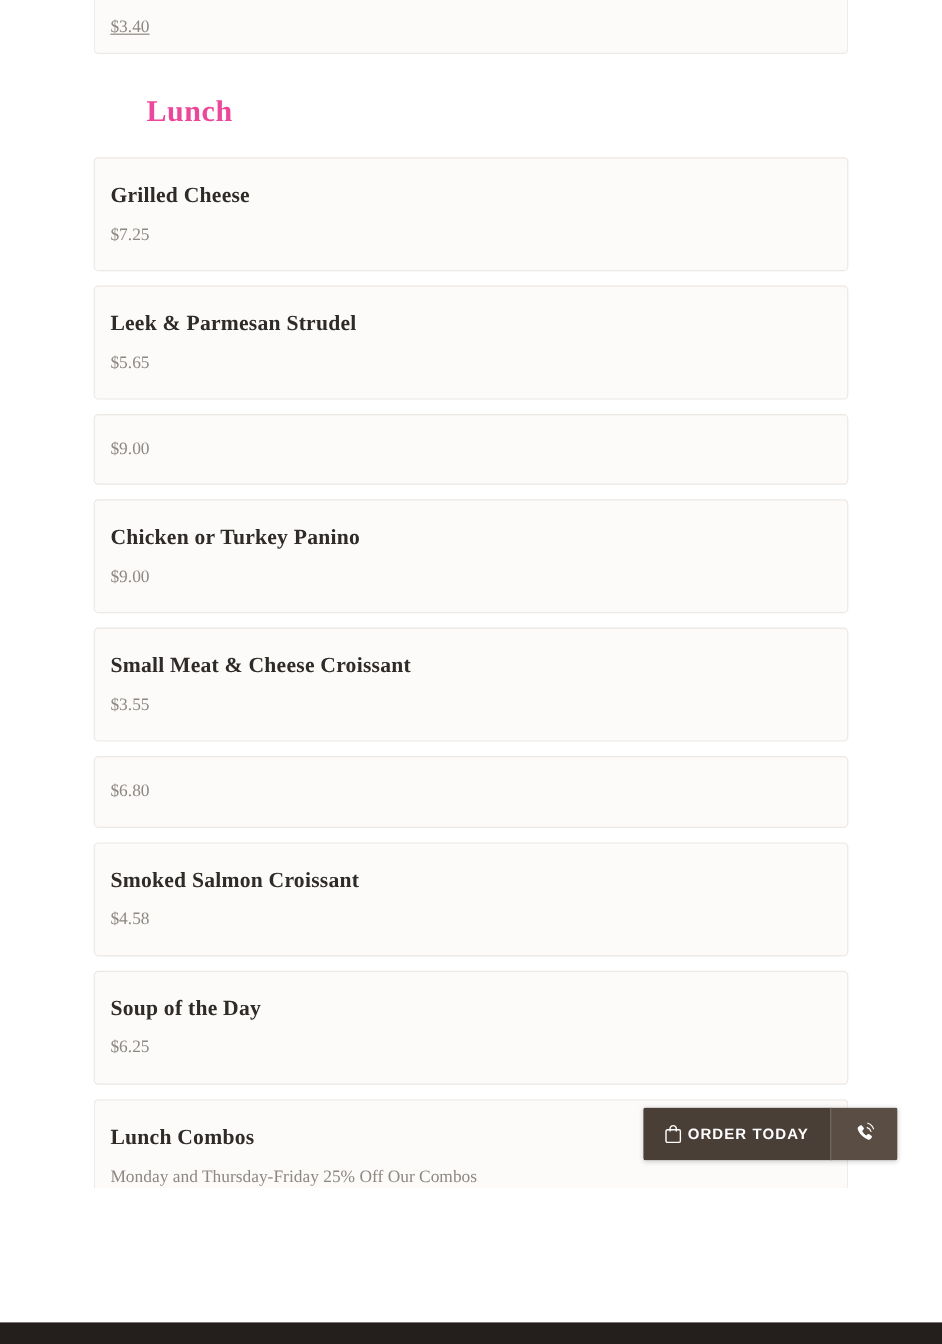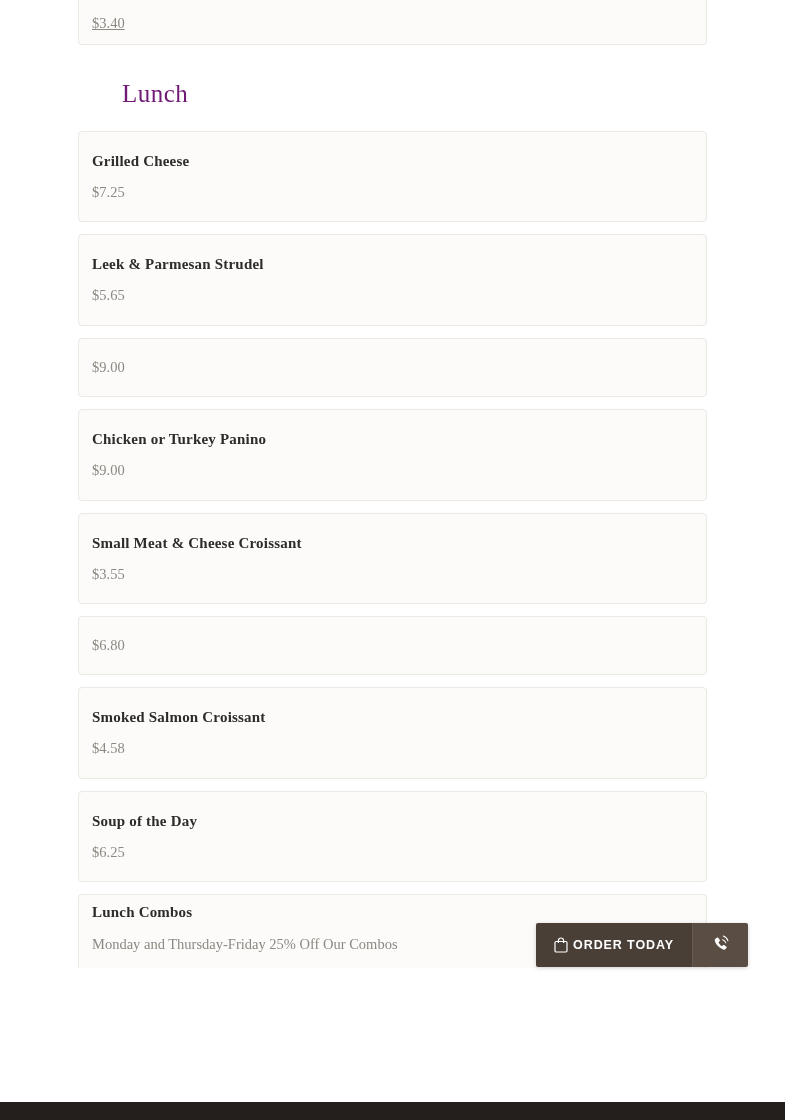--- a/index.html
+++ b/index.html
@@ -38,21 +38,21 @@
     box-sizing: border-box;
     padding: 20px 0 20px 0;
     margin-bottom: 12px;
     position: relative;
   }
   .card .inner {
     padding: 0 13px;
   }
   .card-title {
     font-family: "Liberation Serif", serif;
-    font-size: 15px;
+    font-size: 18px;
     font-weight: bold;
     color: #2f2b28;
     letter-spacing: 0.2px;
     margin: 0 0 14px 0;
     line-height: 1.2;
   }
   .card-price {
     font-family: "Liberation Serif", serif;
     font-size: 14.5px;
     color: #8d8881;
@@ -79,31 +79,31 @@
   .card-cut .card-price {
     position: absolute;
     top: 15px;
     left: 13px;
     text-decoration: underline;
   }
 
   .section-heading {
     font-family: "Liberation Serif", serif;
     font-size: 25px;
-    font-weight: normal;
-    color: #701a75;
+    font-weight: bold;
+    color: #ec4899;
     letter-spacing: 0.5px;
     margin: 0;
     padding: 22px 0 22px 44px;
     line-height: 1.2;
   }
 
   
   .card-bottom-cut {
-    padding-top: 8px;
+    padding-top: 20px;
     padding-bottom: 0;
     margin-bottom: 0;
     height: 74px;
     overflow: hidden;
     border-radius: 4px 4px 0 0;
     border-bottom: none;
   }
 
   
   .action-bar {

